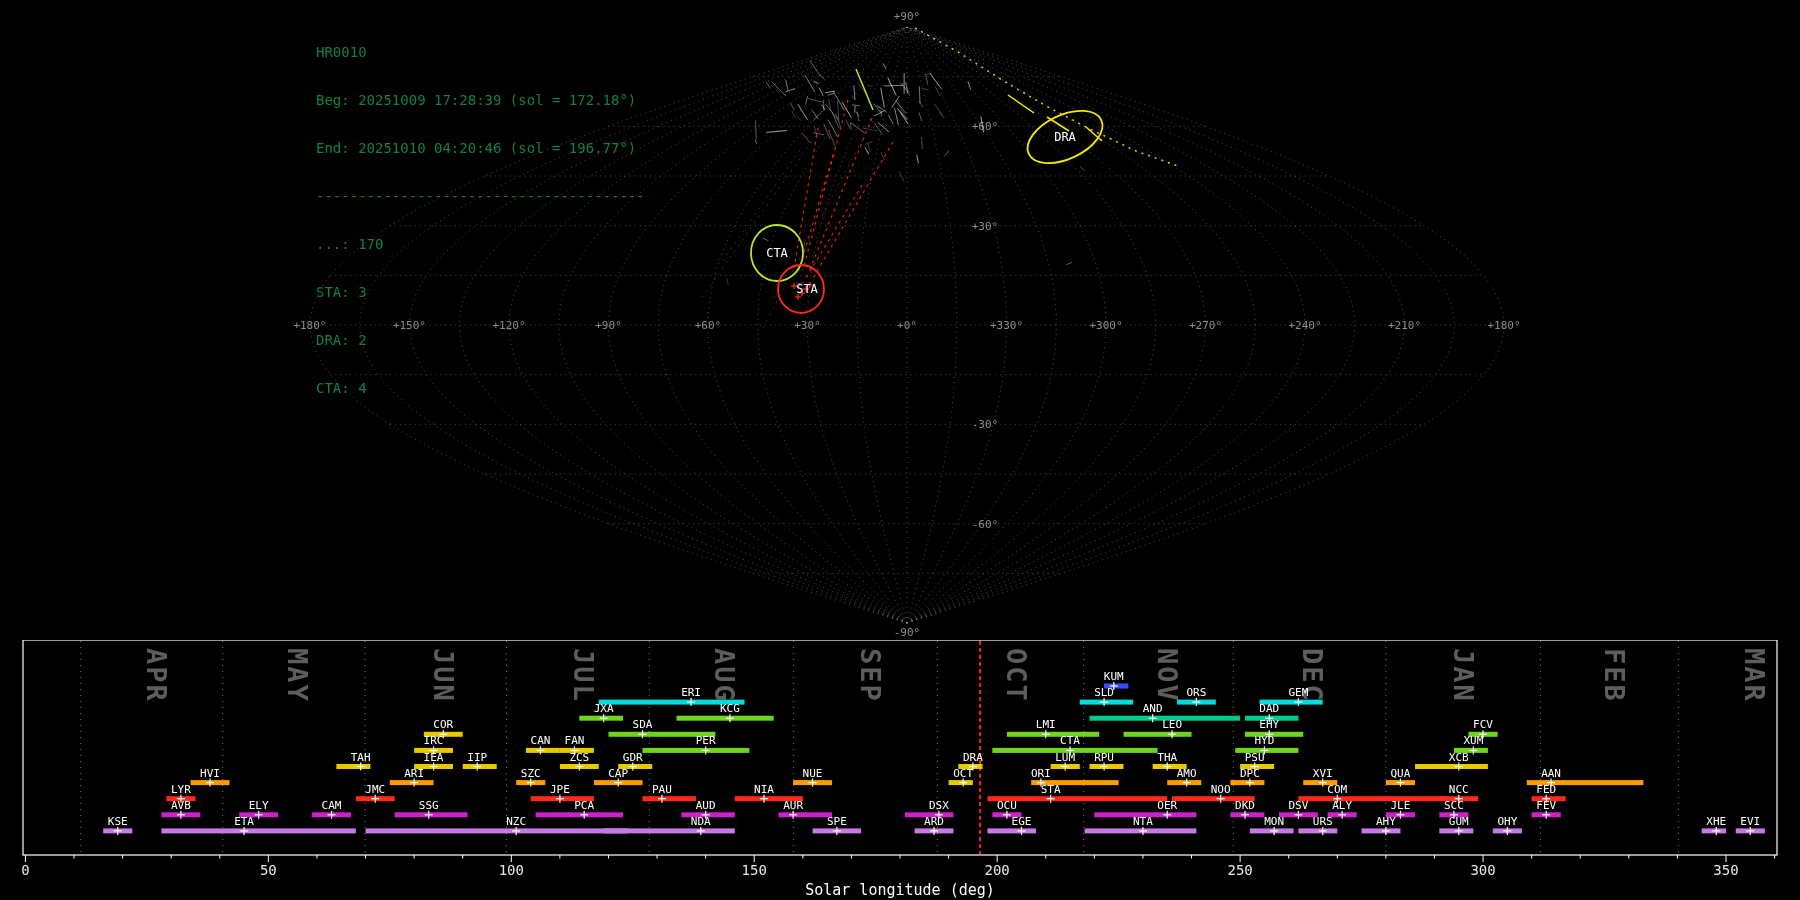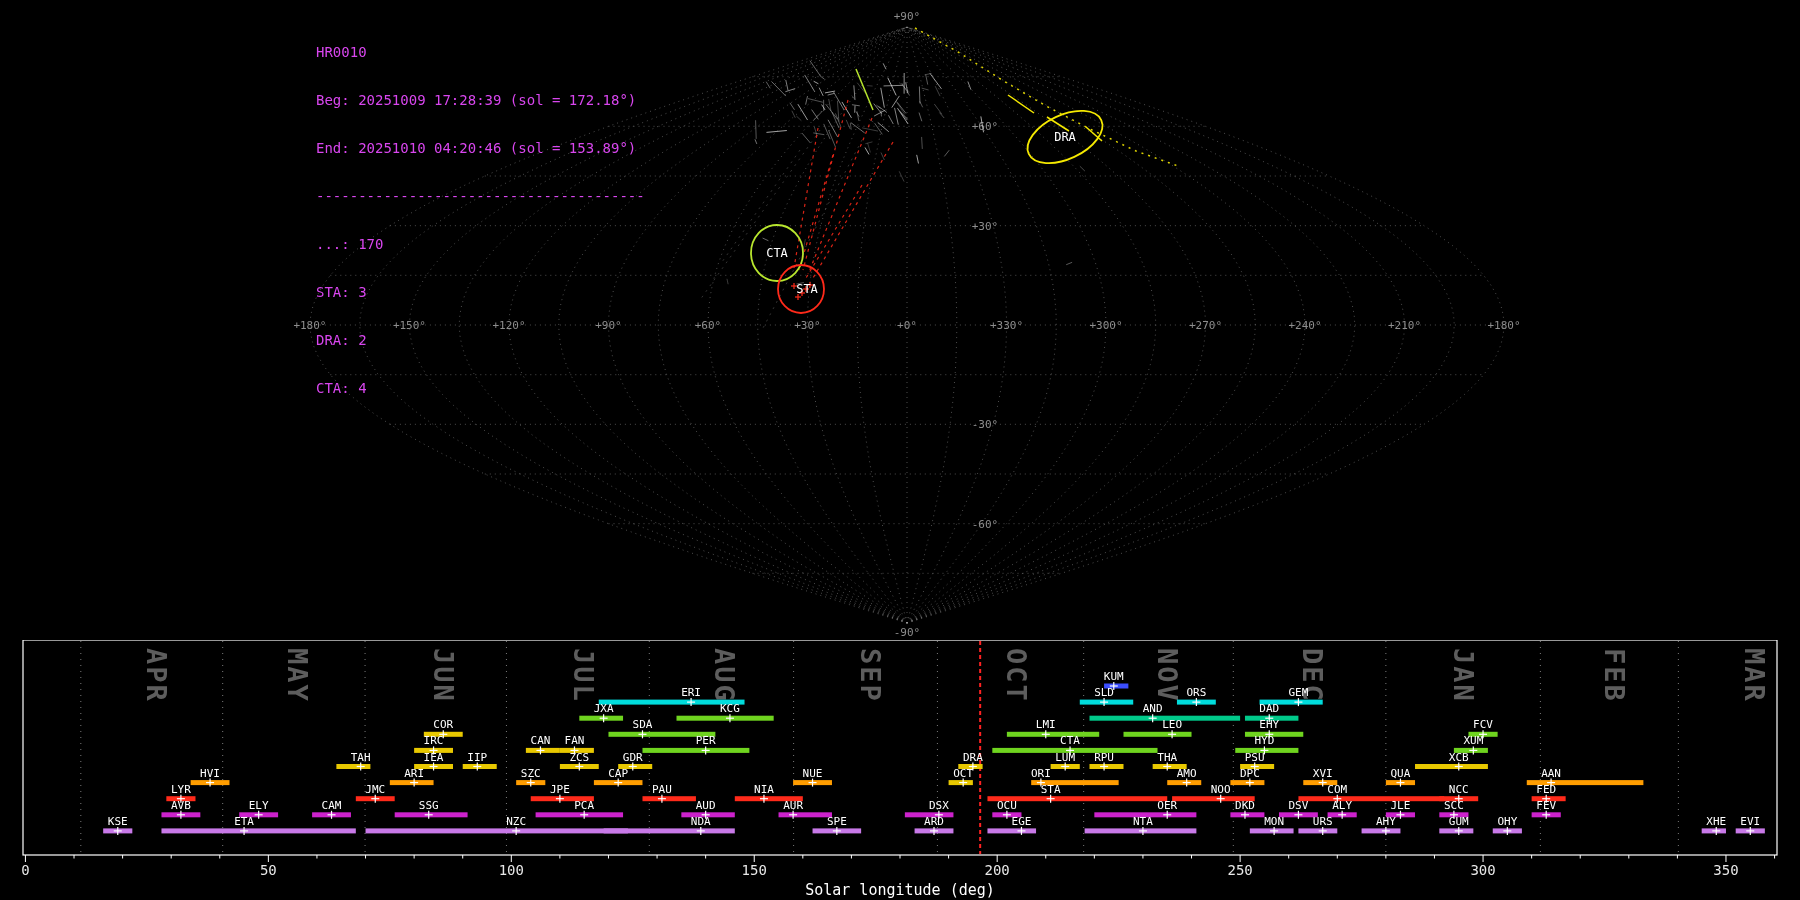--- a/index.html
+++ b/index.html
@@ -1,18 +1,18 @@
 <!DOCTYPE html>
 <html><head>
 <meta charset="utf-8">
 <style>
   html,body{margin:0;padding:0;background:#000;}
   .screen{position:relative;width:1800px;height:900px;background:#000;overflow:hidden;
           font-family:"DejaVu Sans Mono",monospace;}
-  .header{position:absolute;left:316px;top:12px;color:#d946ef;font-size:14px;line-height:16px;
+  .header{position:absolute;left:316px;top:12px;color:#15803d;font-size:14px;line-height:16px;
           white-space:pre;z-index:5;}
   .header div{height:16px;}
   svg{position:absolute;left:0;display:block;}
   #skymap{top:0;}
   #timeline{top:640px;}
   text{font-family:"DejaVu Sans Mono",monospace;}
 </style>
 </head>
 <body>
 
@@ -201,21 +201,21 @@
       <text x="1065" y="141" fill="#ffffff" font-size="12" text-anchor="middle">DRA</text>
       <ellipse cx="777" cy="253" rx="26" ry="28" fill="none" stroke="#b8e62e" stroke-width="1.8" transform="rotate(0 777 253)"></ellipse>
       <text x="777" y="257" fill="#ffffff" font-size="12" text-anchor="middle">CTA</text>
       <ellipse cx="801" cy="289" rx="23" ry="24" fill="none" stroke="#ff2a1a" stroke-width="1.8" transform="rotate(0 801 289)"></ellipse>
       <text x="807" y="293" fill="#ffffff" font-size="12" text-anchor="middle">STA</text>
     </svg>
 
   <div class="header">
     <div>HR0010</div>
     <div>Beg: 20251009 17:28:39 (sol = 172.18°)</div>
-    <div>End: 20251010 04:20:46 (sol = 153.89°)</div>
+    <div>End: 20251010 04:20:46 (sol = 196.77°)</div>
     <div>---------------------------------------</div>
     <div>...: 170</div>
     <div>STA: 3</div>
     <div>DRA: 2</div>
     <div>CTA: 4</div>
   </div>
 
   <svg id="timeline" width="1800" height="260" viewBox="0 640 1800 260">
       <text x="146.89750692520778" y="648" transform="rotate(90 146.89750692520778 648)" fill="#7d7d7d" font-size="27" font-weight="bold" letter-spacing="2" text-anchor="start" opacity="0.75">APR</text>
       <text x="287.80055401662054" y="648" transform="rotate(90 287.80055401662054 648)" fill="#7d7d7d" font-size="27" font-weight="bold" letter-spacing="2" text-anchor="start" opacity="0.75">MAY</text>

